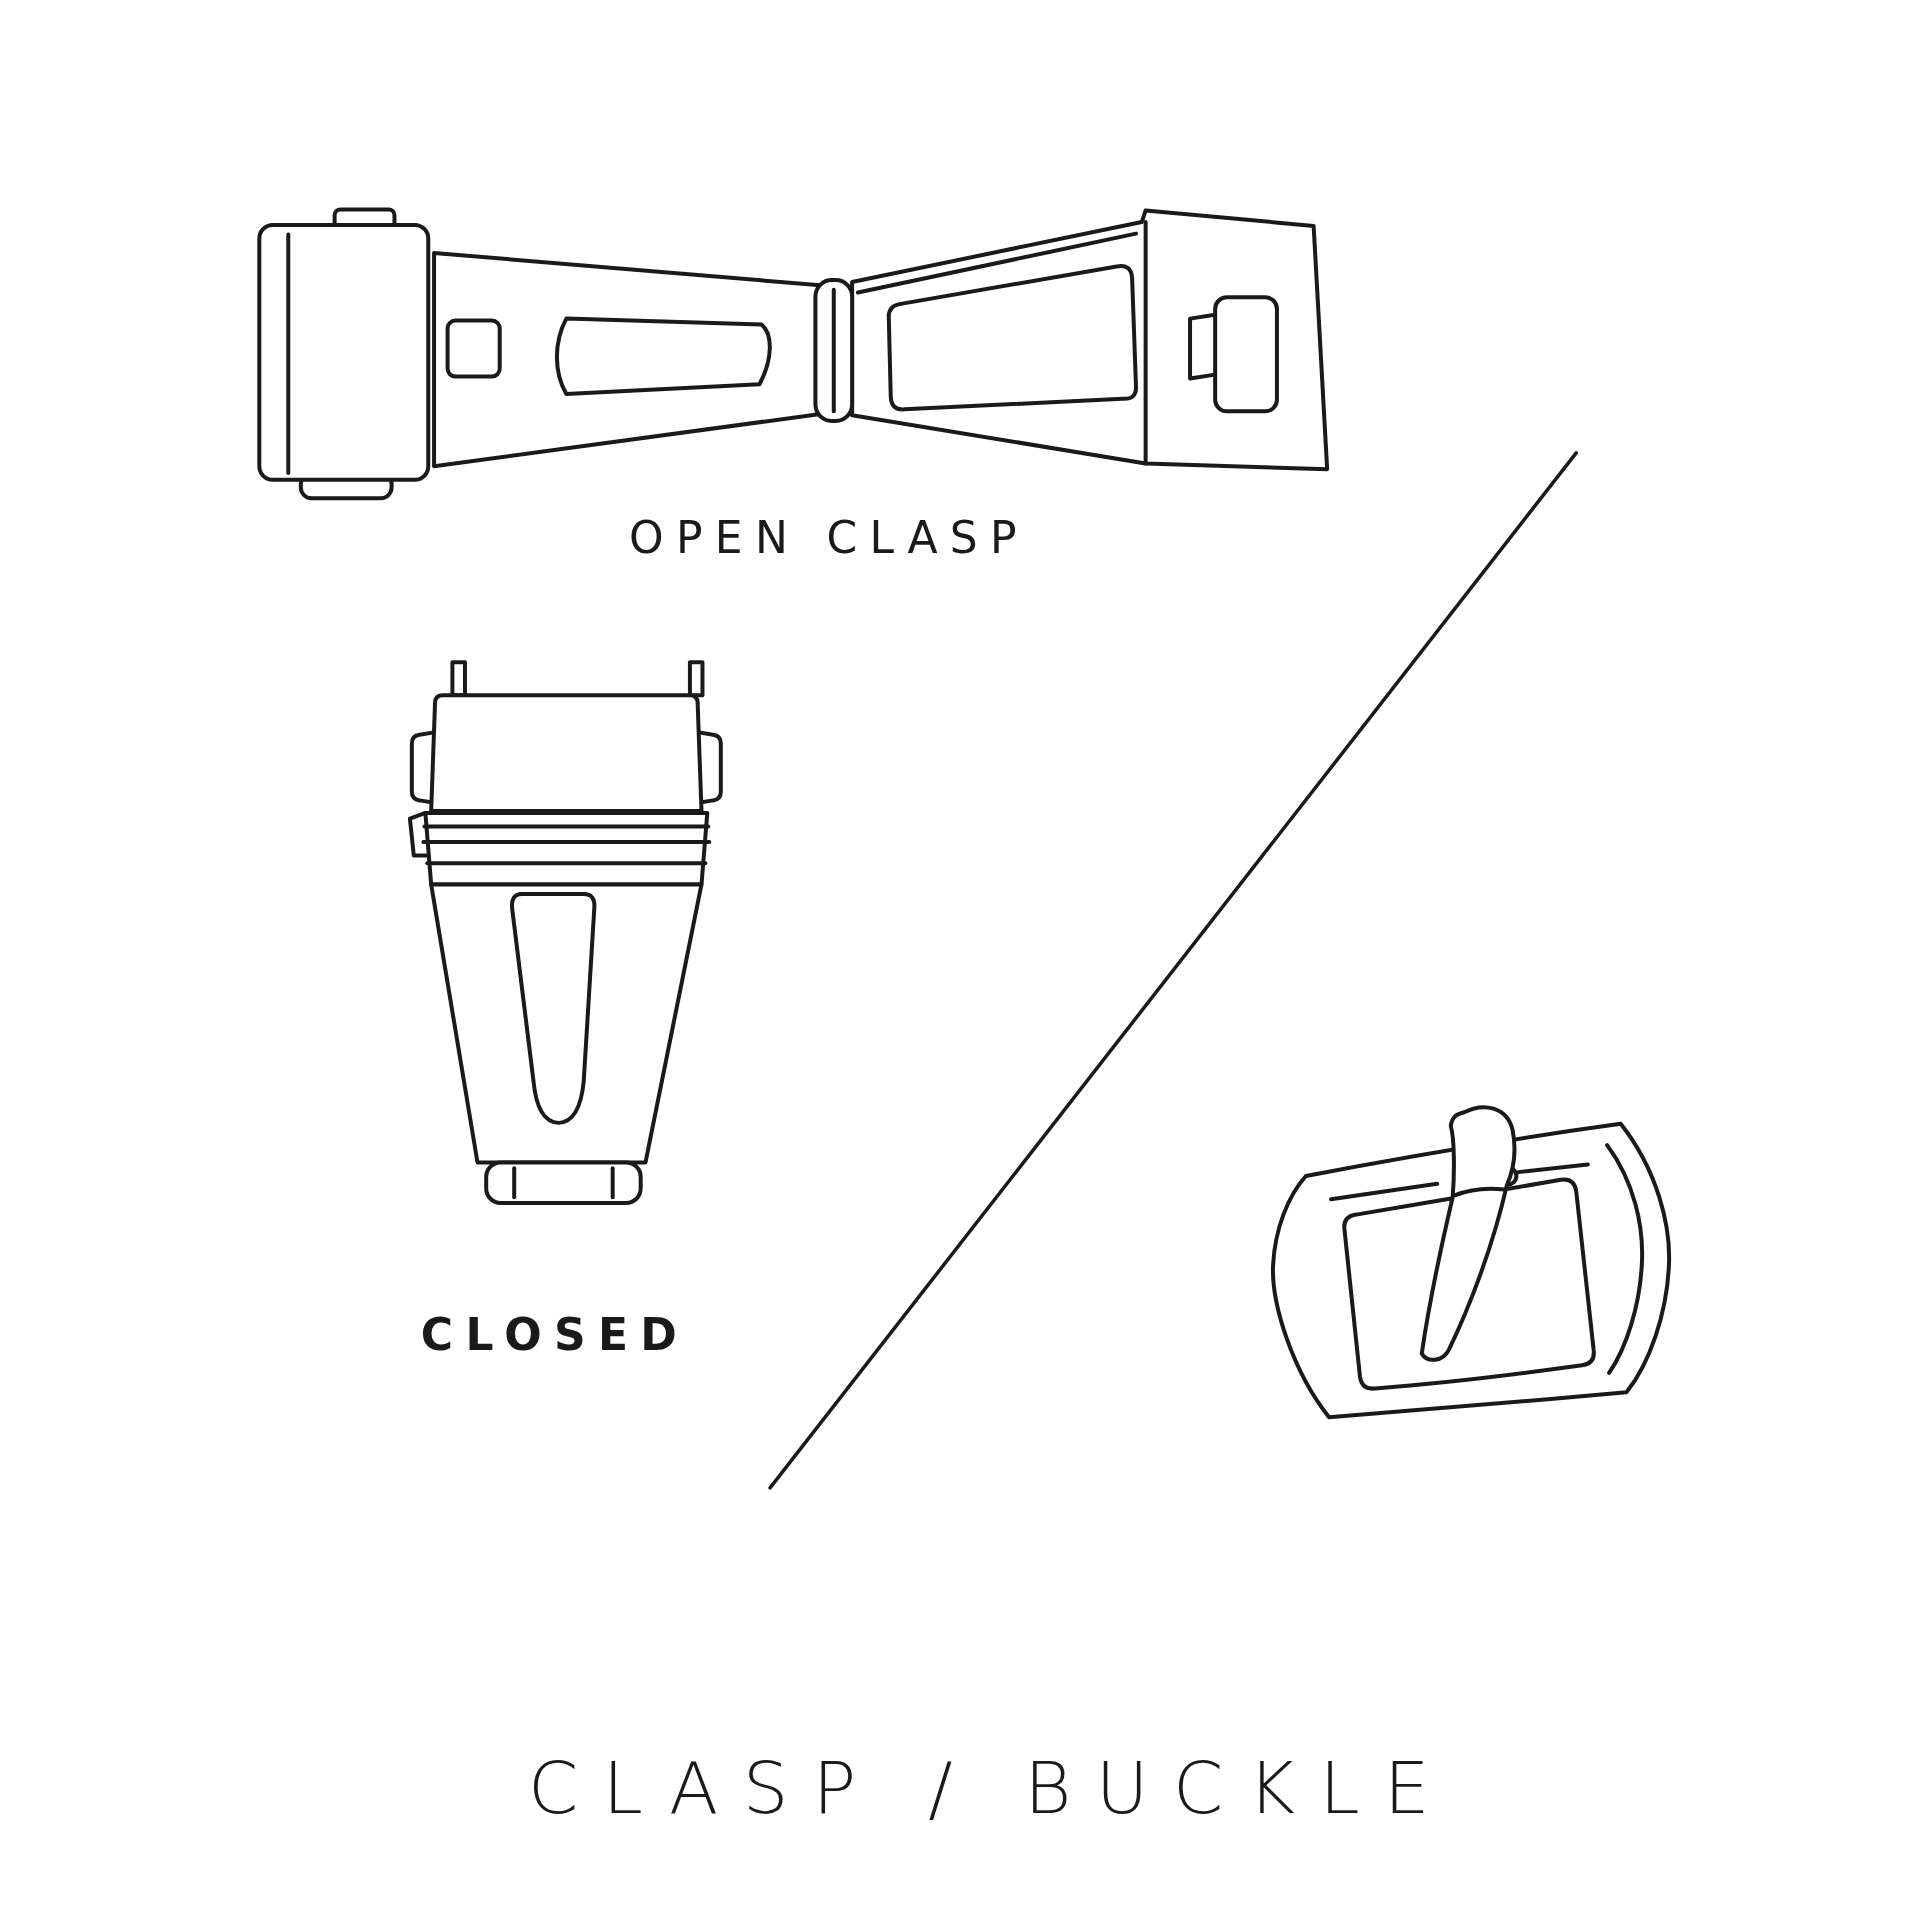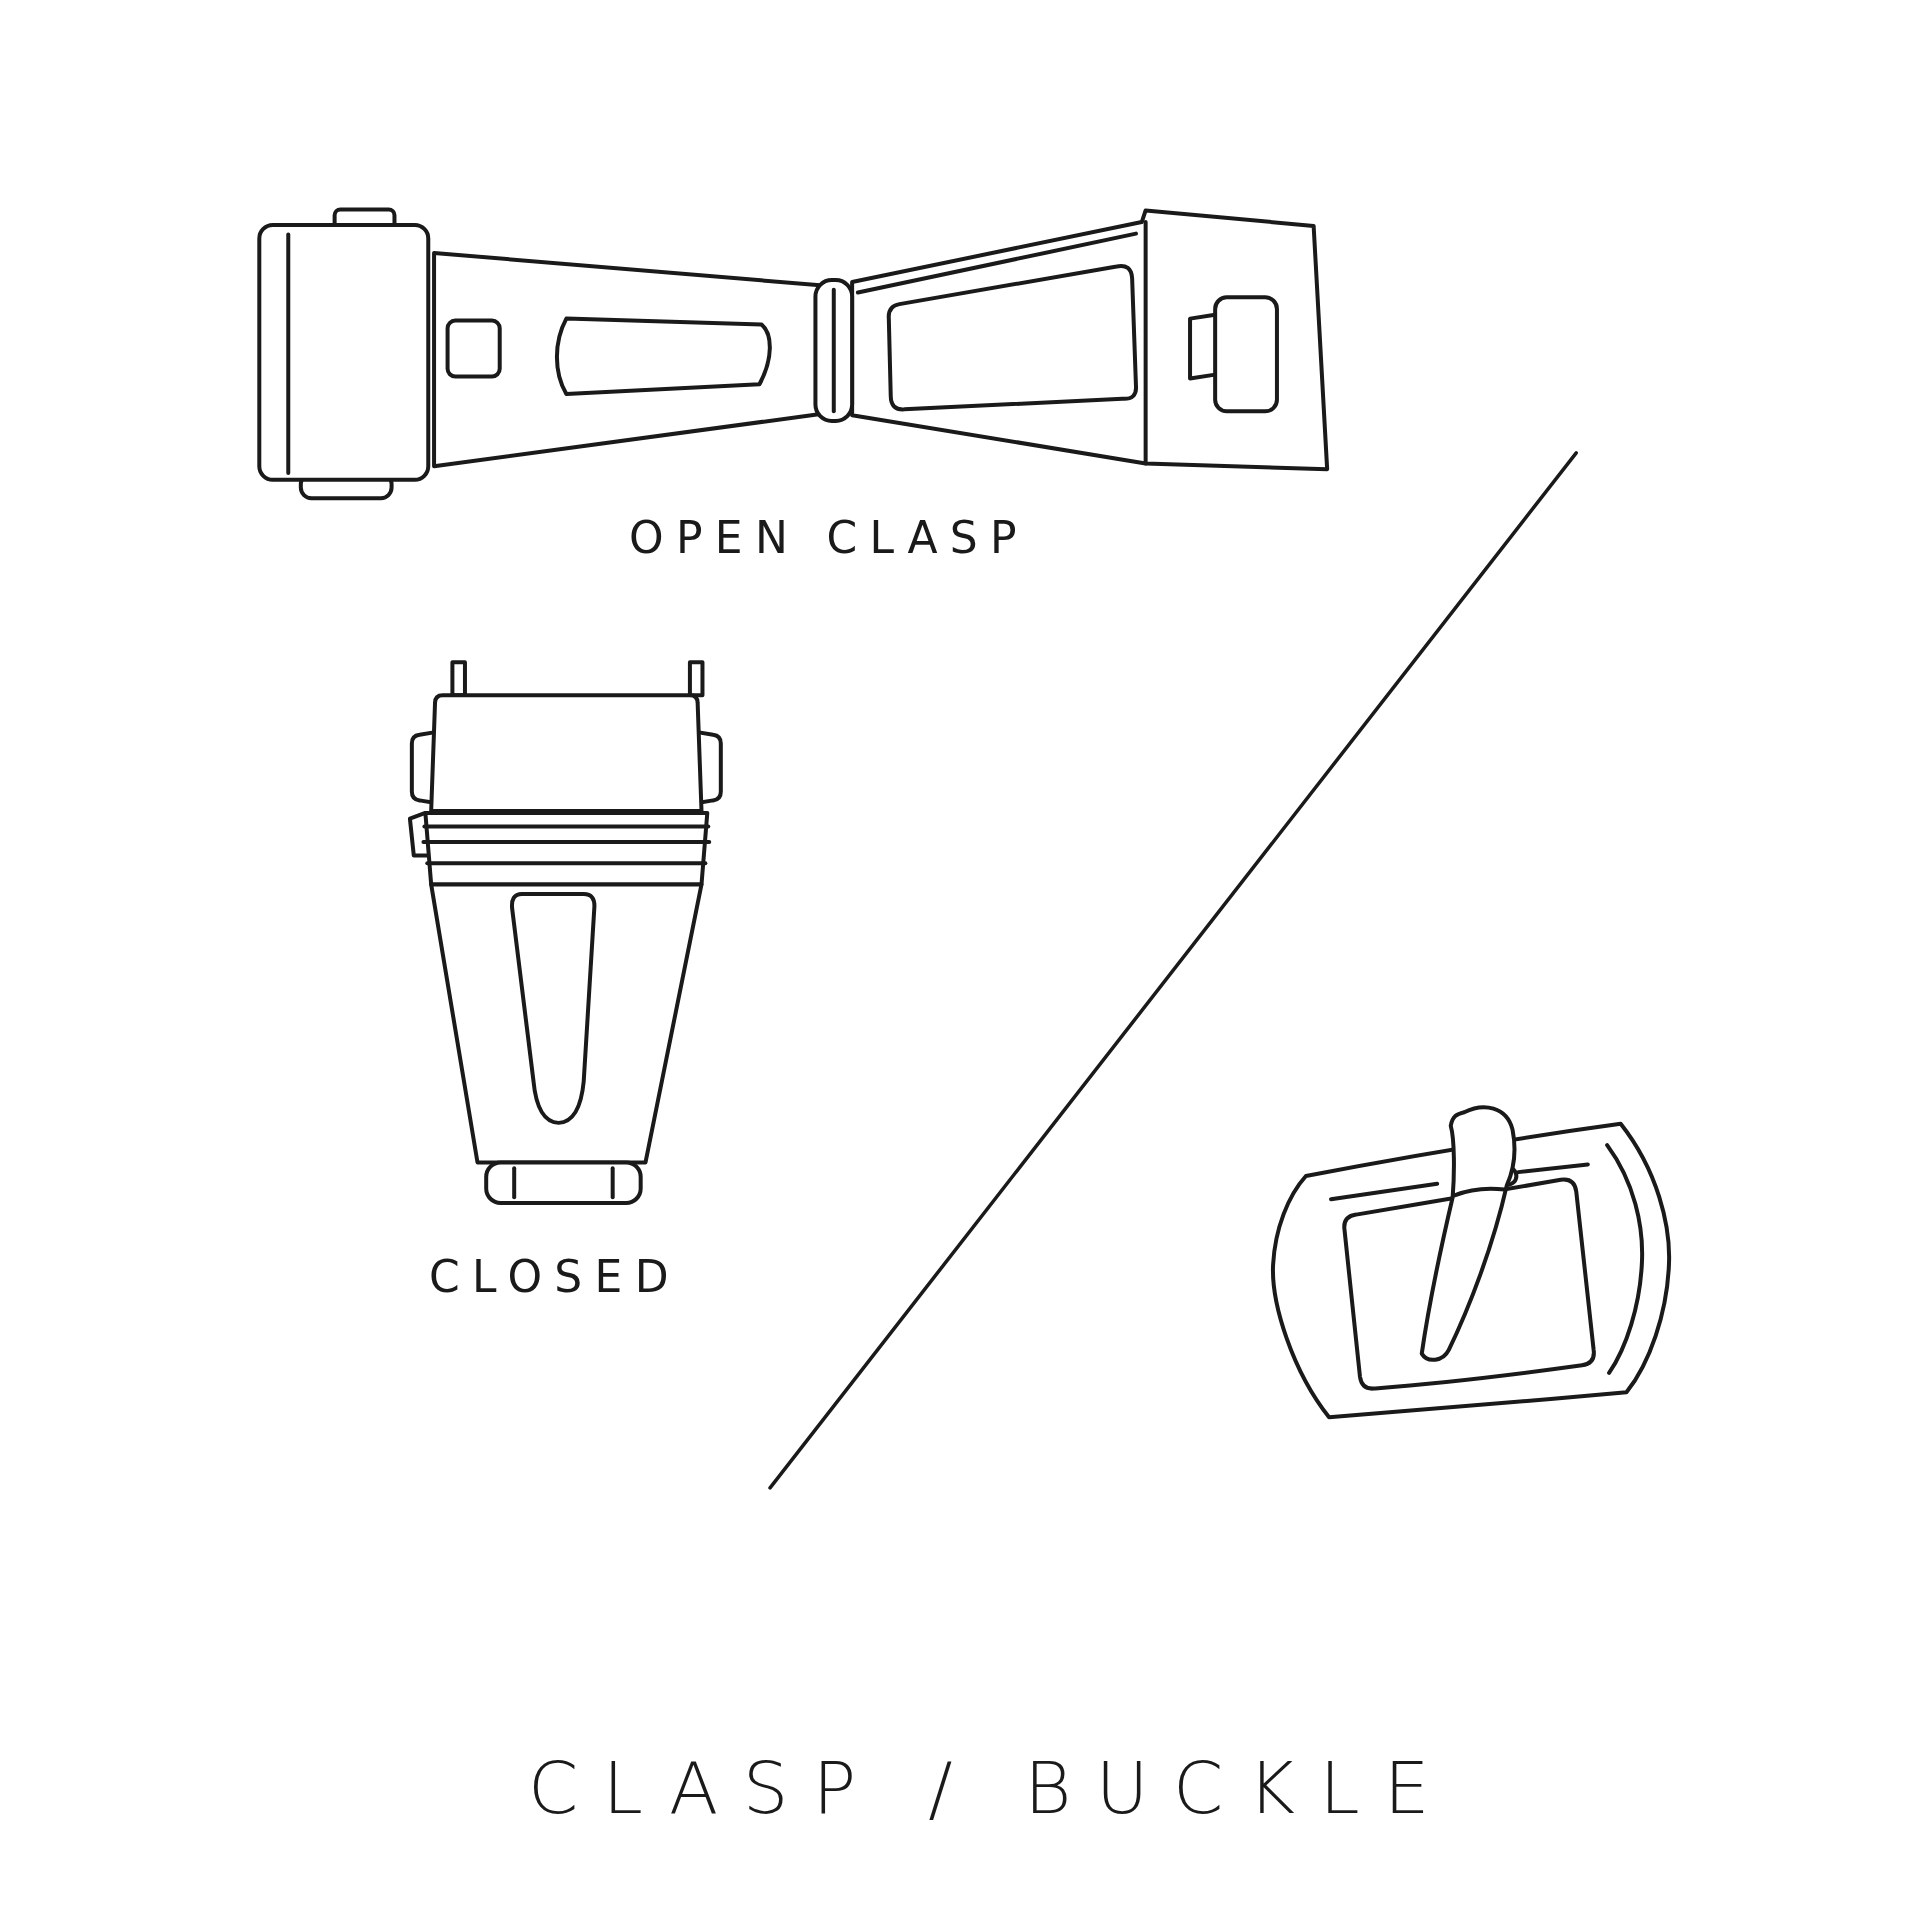--- a/index.html
+++ b/index.html
@@ -21,21 +21,21 @@
   .label {
     position: absolute;
     transform: translate(-50%, -50%);
     white-space: nowrap;
     color: #1a1a1a;
     font-weight: 400;
     letter-spacing: 0.28em;
     font-size: 44px;
   }
   .label-open  { left: 813px;  top: 537px; }
-  .label-closed{ left: 539px;  top: 1276px; }
+  .label-closed{ left: 539px;  top: 1334px; font-weight: bold; }
   .title {
     position: absolute;
     transform: translate(-50%, -50%);
     white-space: nowrap;
     color: #1a1a1a;
     font-weight: 300;
     letter-spacing: 0.34em;
     font-size: 72px;
     left: 975px;
     top: 1788px;

